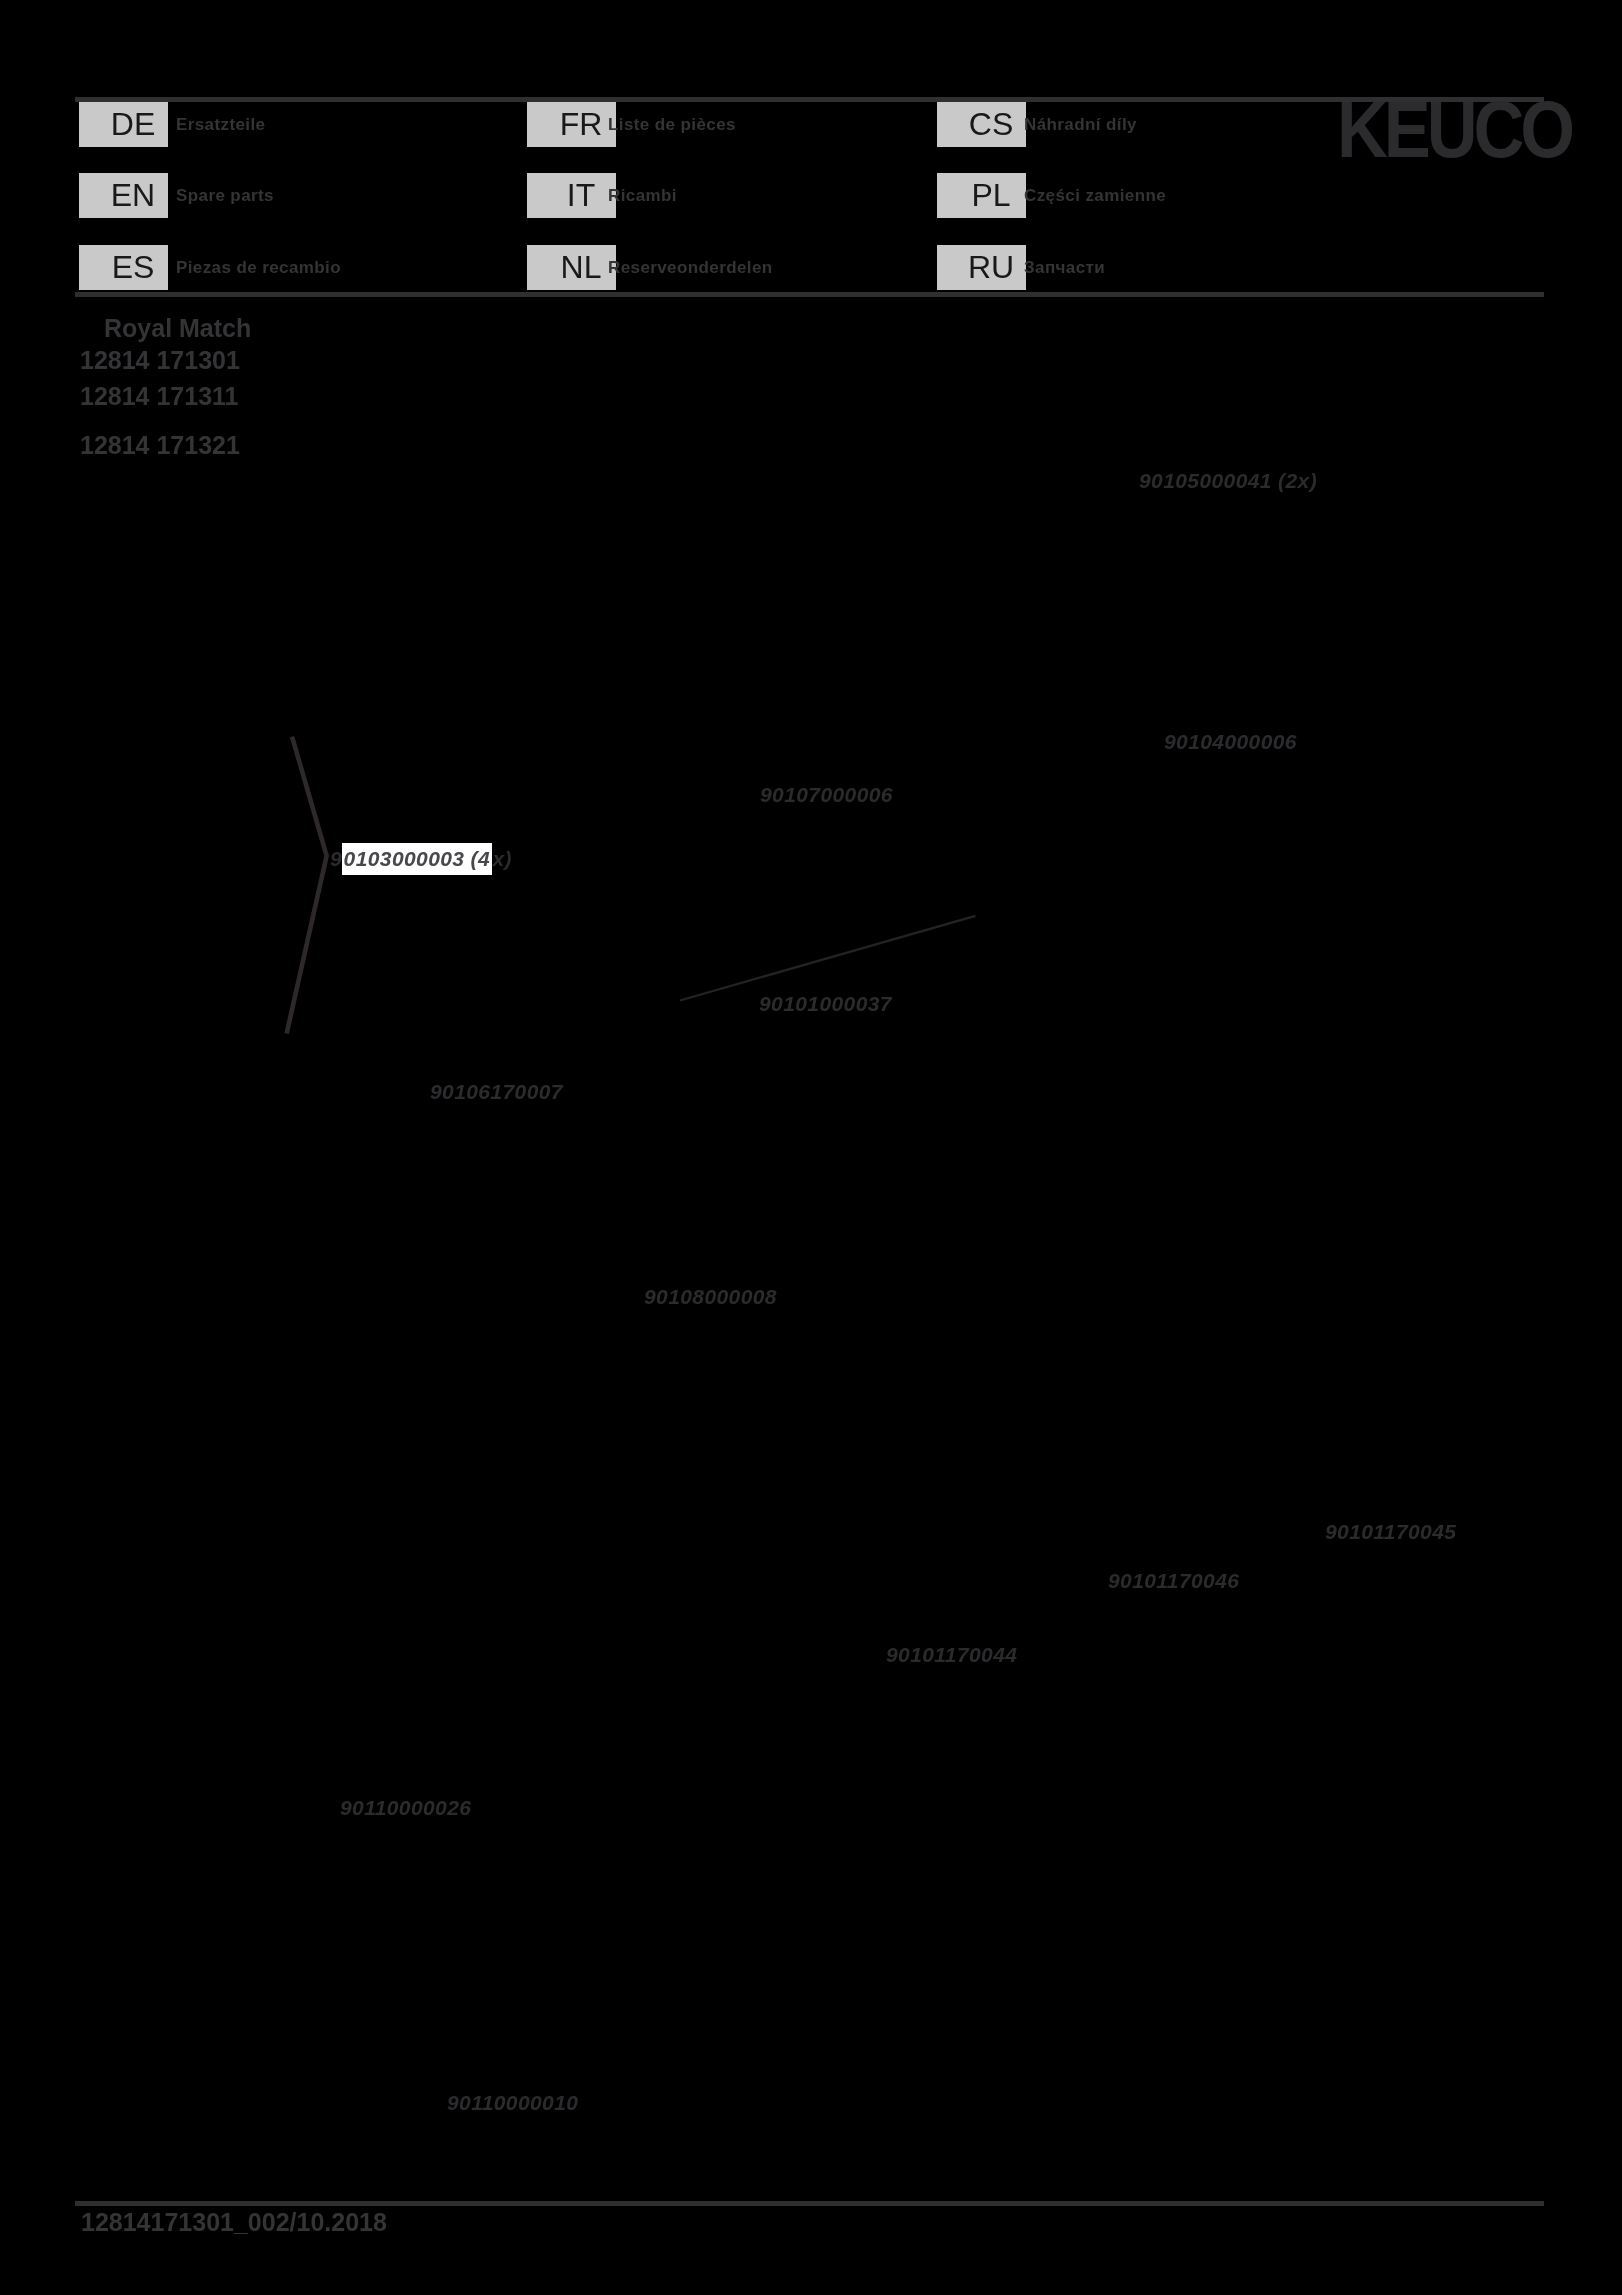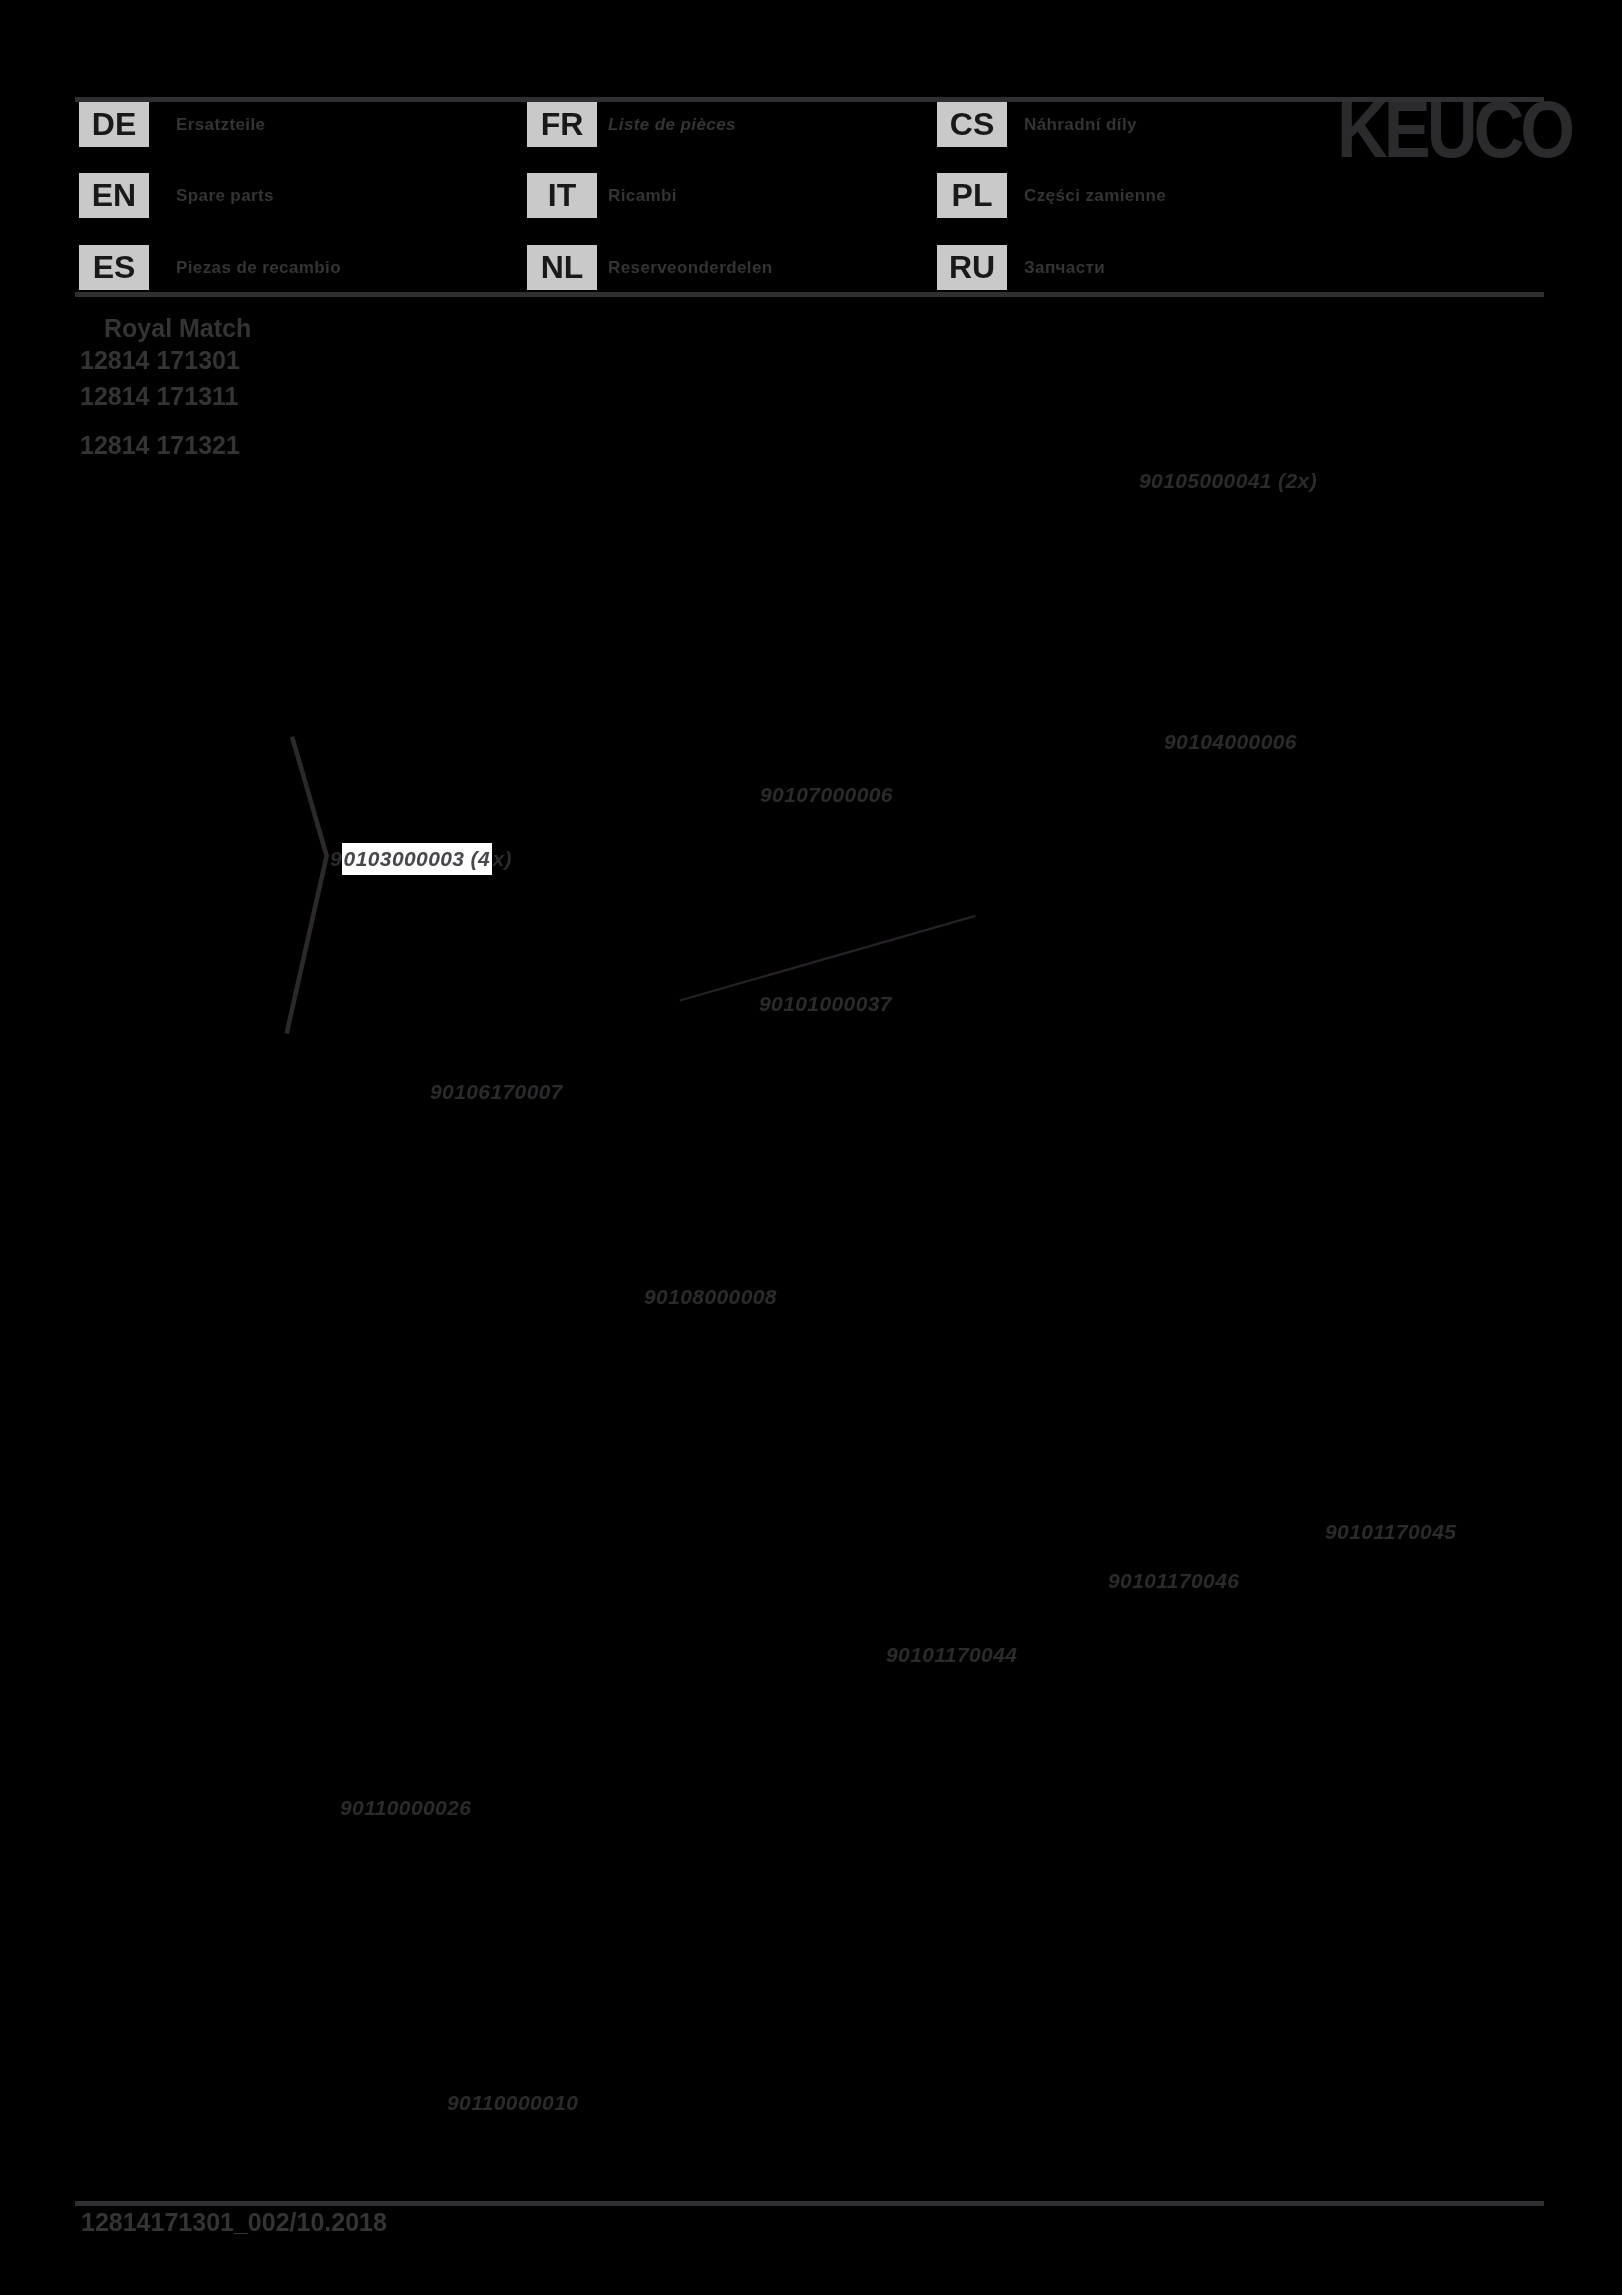--- a/index.html
+++ b/index.html
@@ -27,24 +27,25 @@
     width: 1469px;
     height: 4.6px;
     background: var(--rule);
   }
   .badge {
     position: absolute;
     width: 70px;
     height: 45px;
     background: var(--badge-bg);
     color: var(--badge-text);
-    font-weight: bold;
+    font-weight: normal;
     font-size: 32px;
     line-height: 45px;
     text-align: center;
+    padding-left: 19px;
   }
   .lang-label {
     position: absolute;
     height: 45px;
     line-height: 45px;
     font-weight: bold;
     font-size: 17px;
     letter-spacing: 0.4px;
     color: var(--header-text);
     white-space: nowrap;
@@ -111,21 +112,21 @@
   <div class="rule" style="top:292px;"></div>
 
   <div class="badge" style="left:79px; top:102px;">DE</div>
   <div class="lang-label" style="left:176px; top:102px;">Ersatzteile</div>
   <div class="badge" style="left:79px; top:173px;">EN</div>
   <div class="lang-label" style="left:176px; top:173px;">Spare parts</div>
   <div class="badge" style="left:79px; top:245px;">ES</div>
   <div class="lang-label" style="left:176px; top:245px;">Piezas de recambio</div>
 
   <div class="badge" style="left:527px; top:102px;">FR</div>
-  <div class="lang-label" style="left:608px; top:102px;font-style:italic;">Liste de pièces</div>
+  <div class="lang-label" style="left:608px; top:102px;">Liste de pièces</div>
   <div class="badge" style="left:527px; top:173px;">IT</div>
   <div class="lang-label" style="left:608px; top:173px;">Ricambi</div>
   <div class="badge" style="left:527px; top:245px;">NL</div>
   <div class="lang-label" style="left:608px; top:245px;">Reserveonderdelen</div>
 
   <div class="badge" style="left:937px; top:102px;">CS</div>
   <div class="lang-label" style="left:1024px; top:102px;">Náhradní díly</div>
   <div class="badge" style="left:937px; top:173px;">PL</div>
   <div class="lang-label" style="left:1024px; top:173px;">Części zamienne</div>
   <div class="badge" style="left:937px; top:245px;">RU</div>

